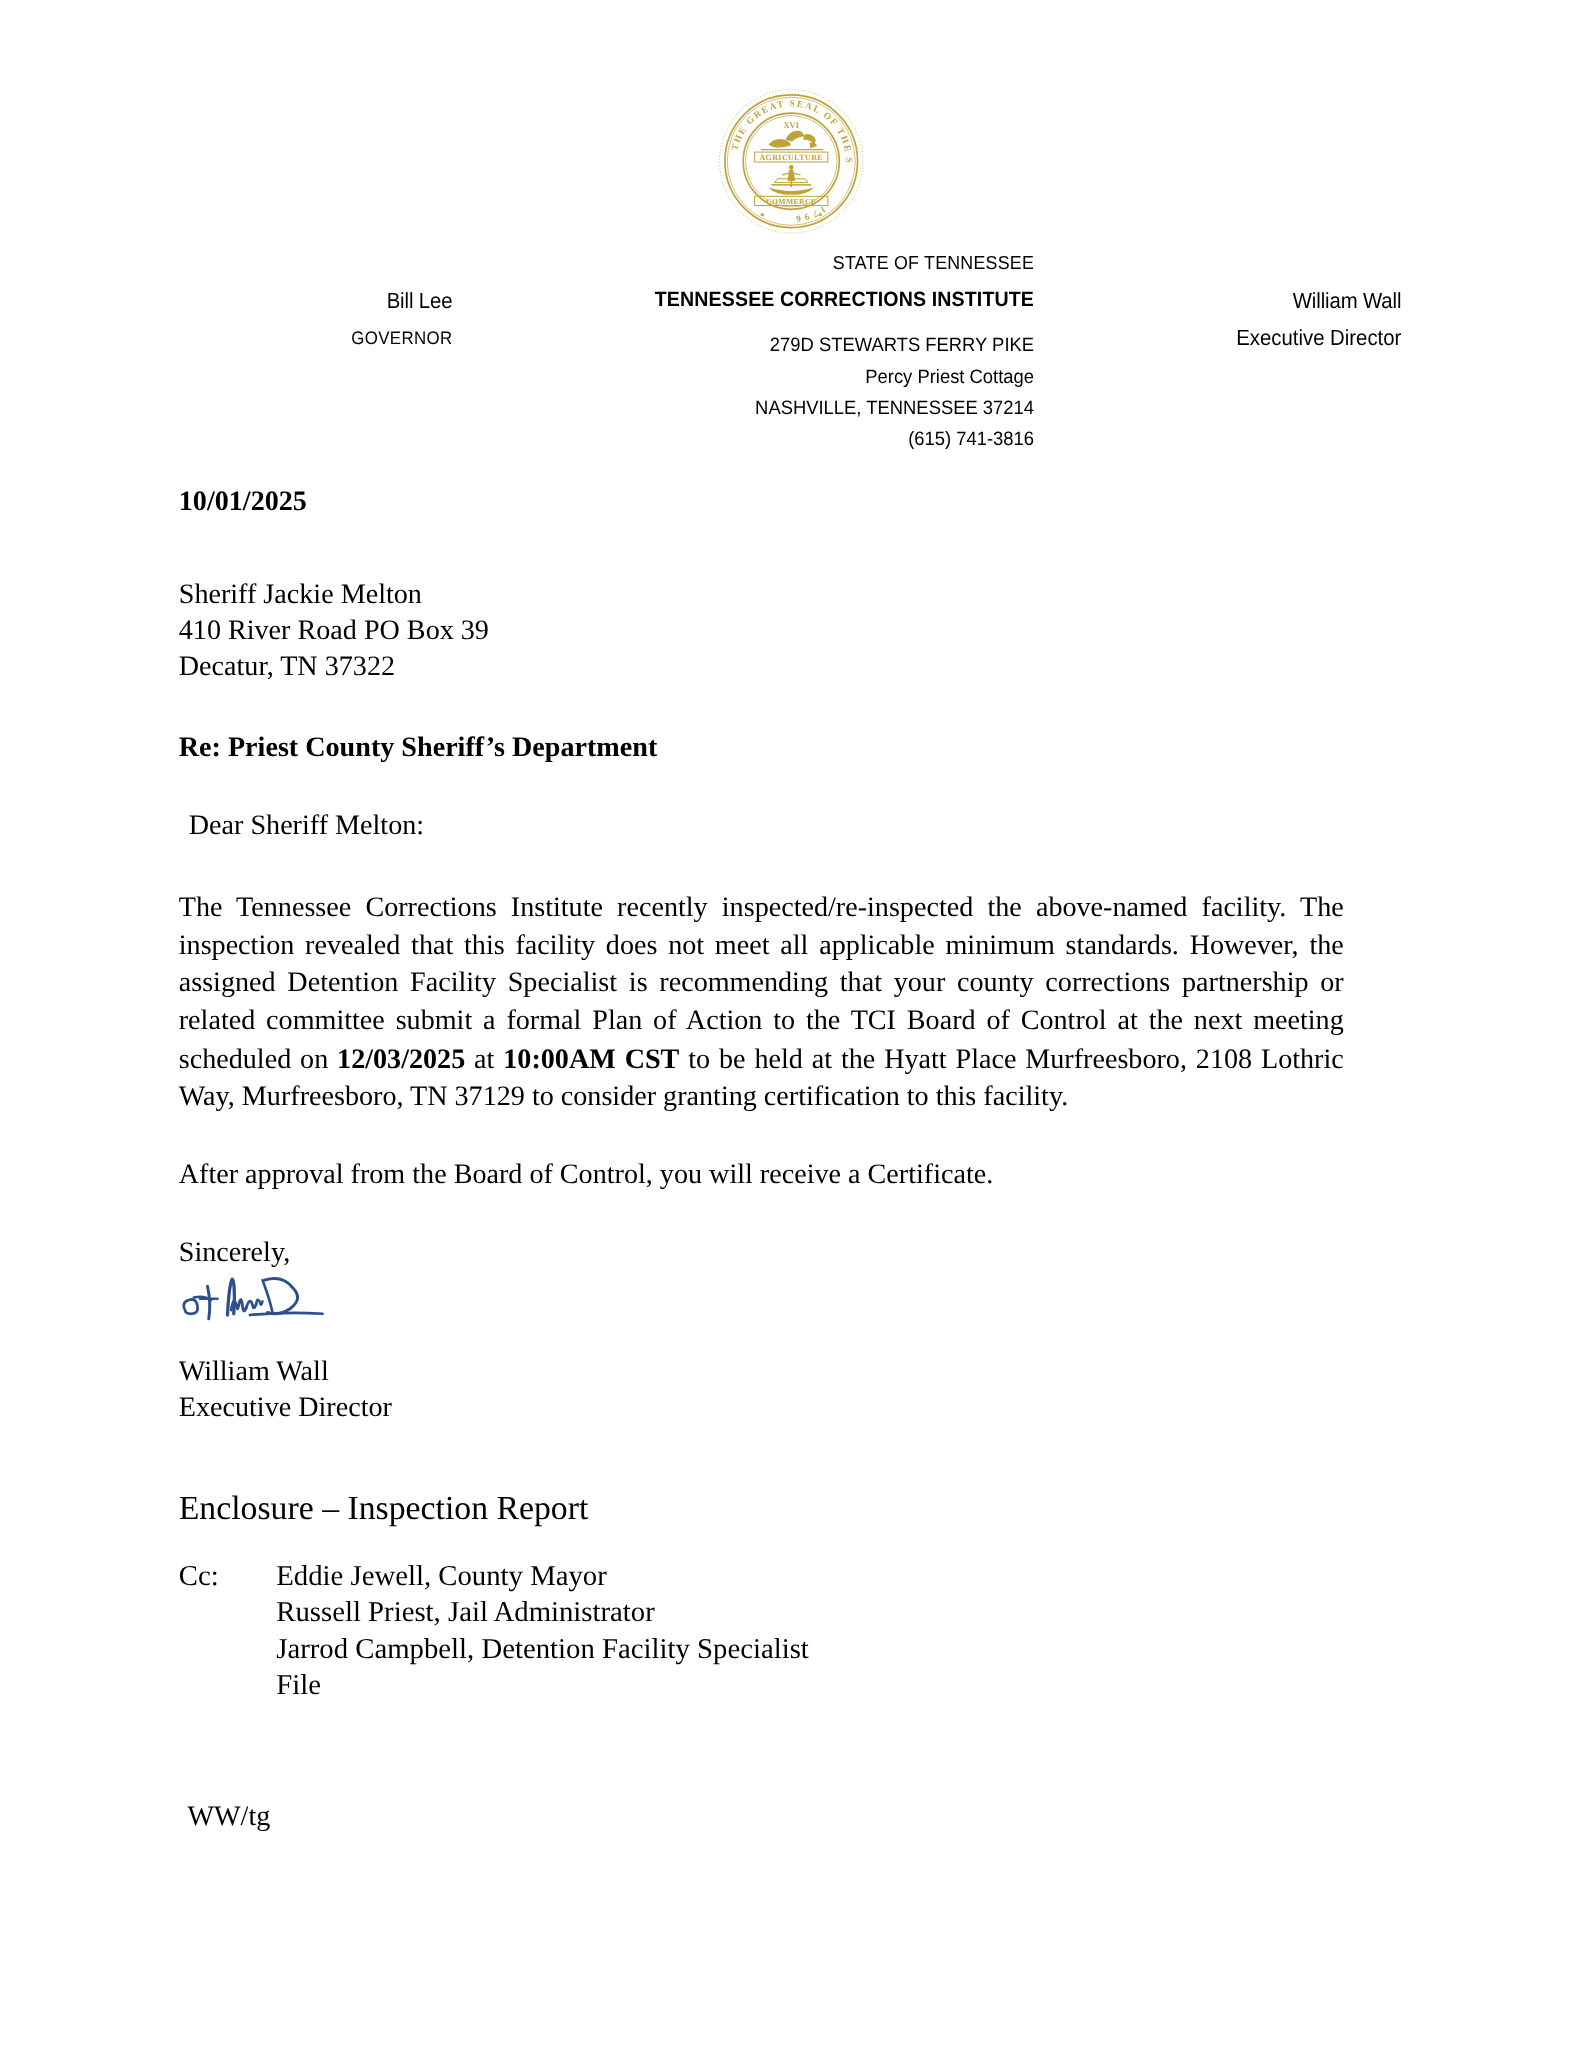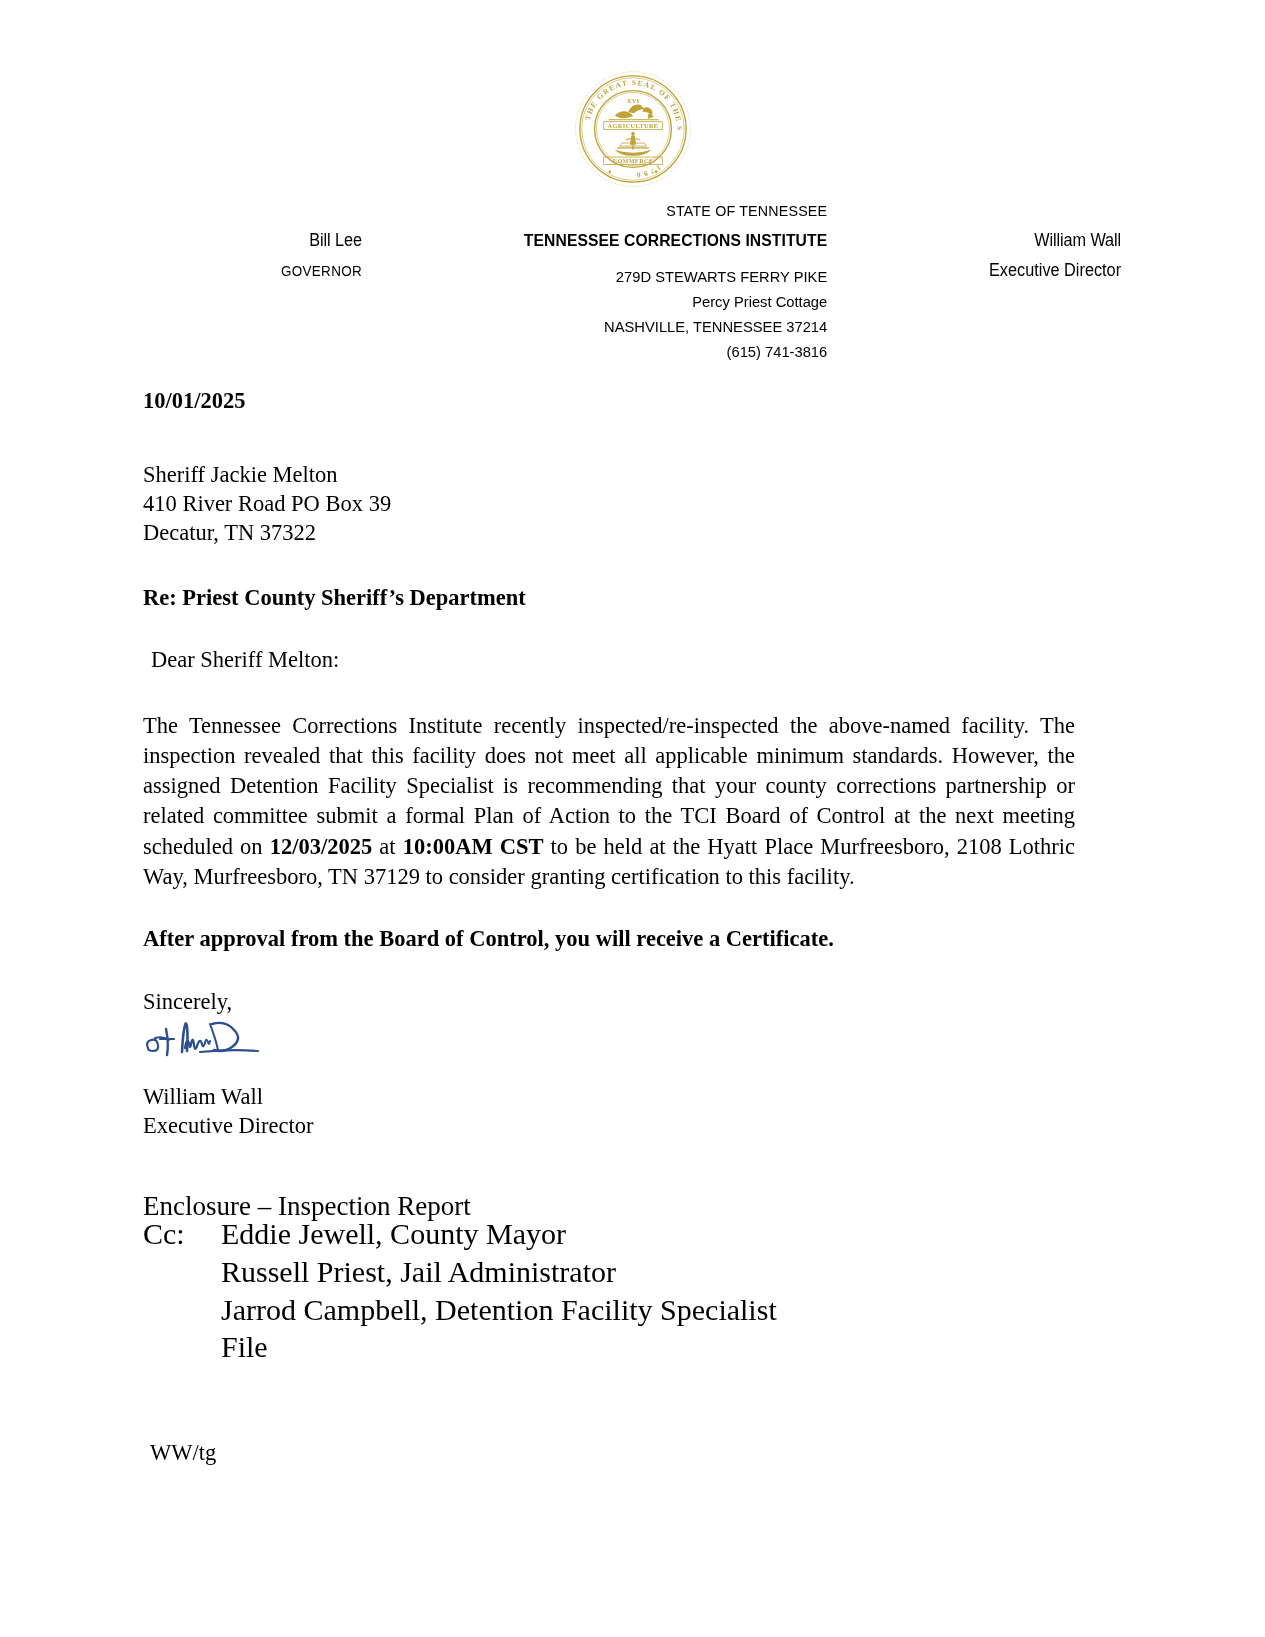--- a/index.html
+++ b/index.html
@@ -122,21 +122,20 @@
   .para {
     margin: 0;
     padding-top: 36px;
     text-align: justify;
     text-justify: inter-word;
     line-height: 1.345;
   }
   .para-plain {
     margin: 0;
     padding-top: 32px;
-    font-weight: bold;
   }
   .closing {
     margin: 0;
     padding-top: 33px;
   }
 
   
   .signature {
     position: absolute;
     left: 142px;
@@ -156,22 +155,22 @@
   .enclosure {
     position: absolute;
     left: 143px;
     top: 1191px;
     font-size: 27px;
   }
 
   .cc-block {
     position: absolute;
     left: 143px;
-    top: 1215px;
-    font-size: 30px;
+    top: 1247px;
+    font-size: 23px;
     line-height: 1.26;
     display: flex;
   }
   .cc-label {
     width: 78px;
     flex: 0 0 78px;
   }
   .cc-list div { white-space: nowrap; }
 
   .initials {

